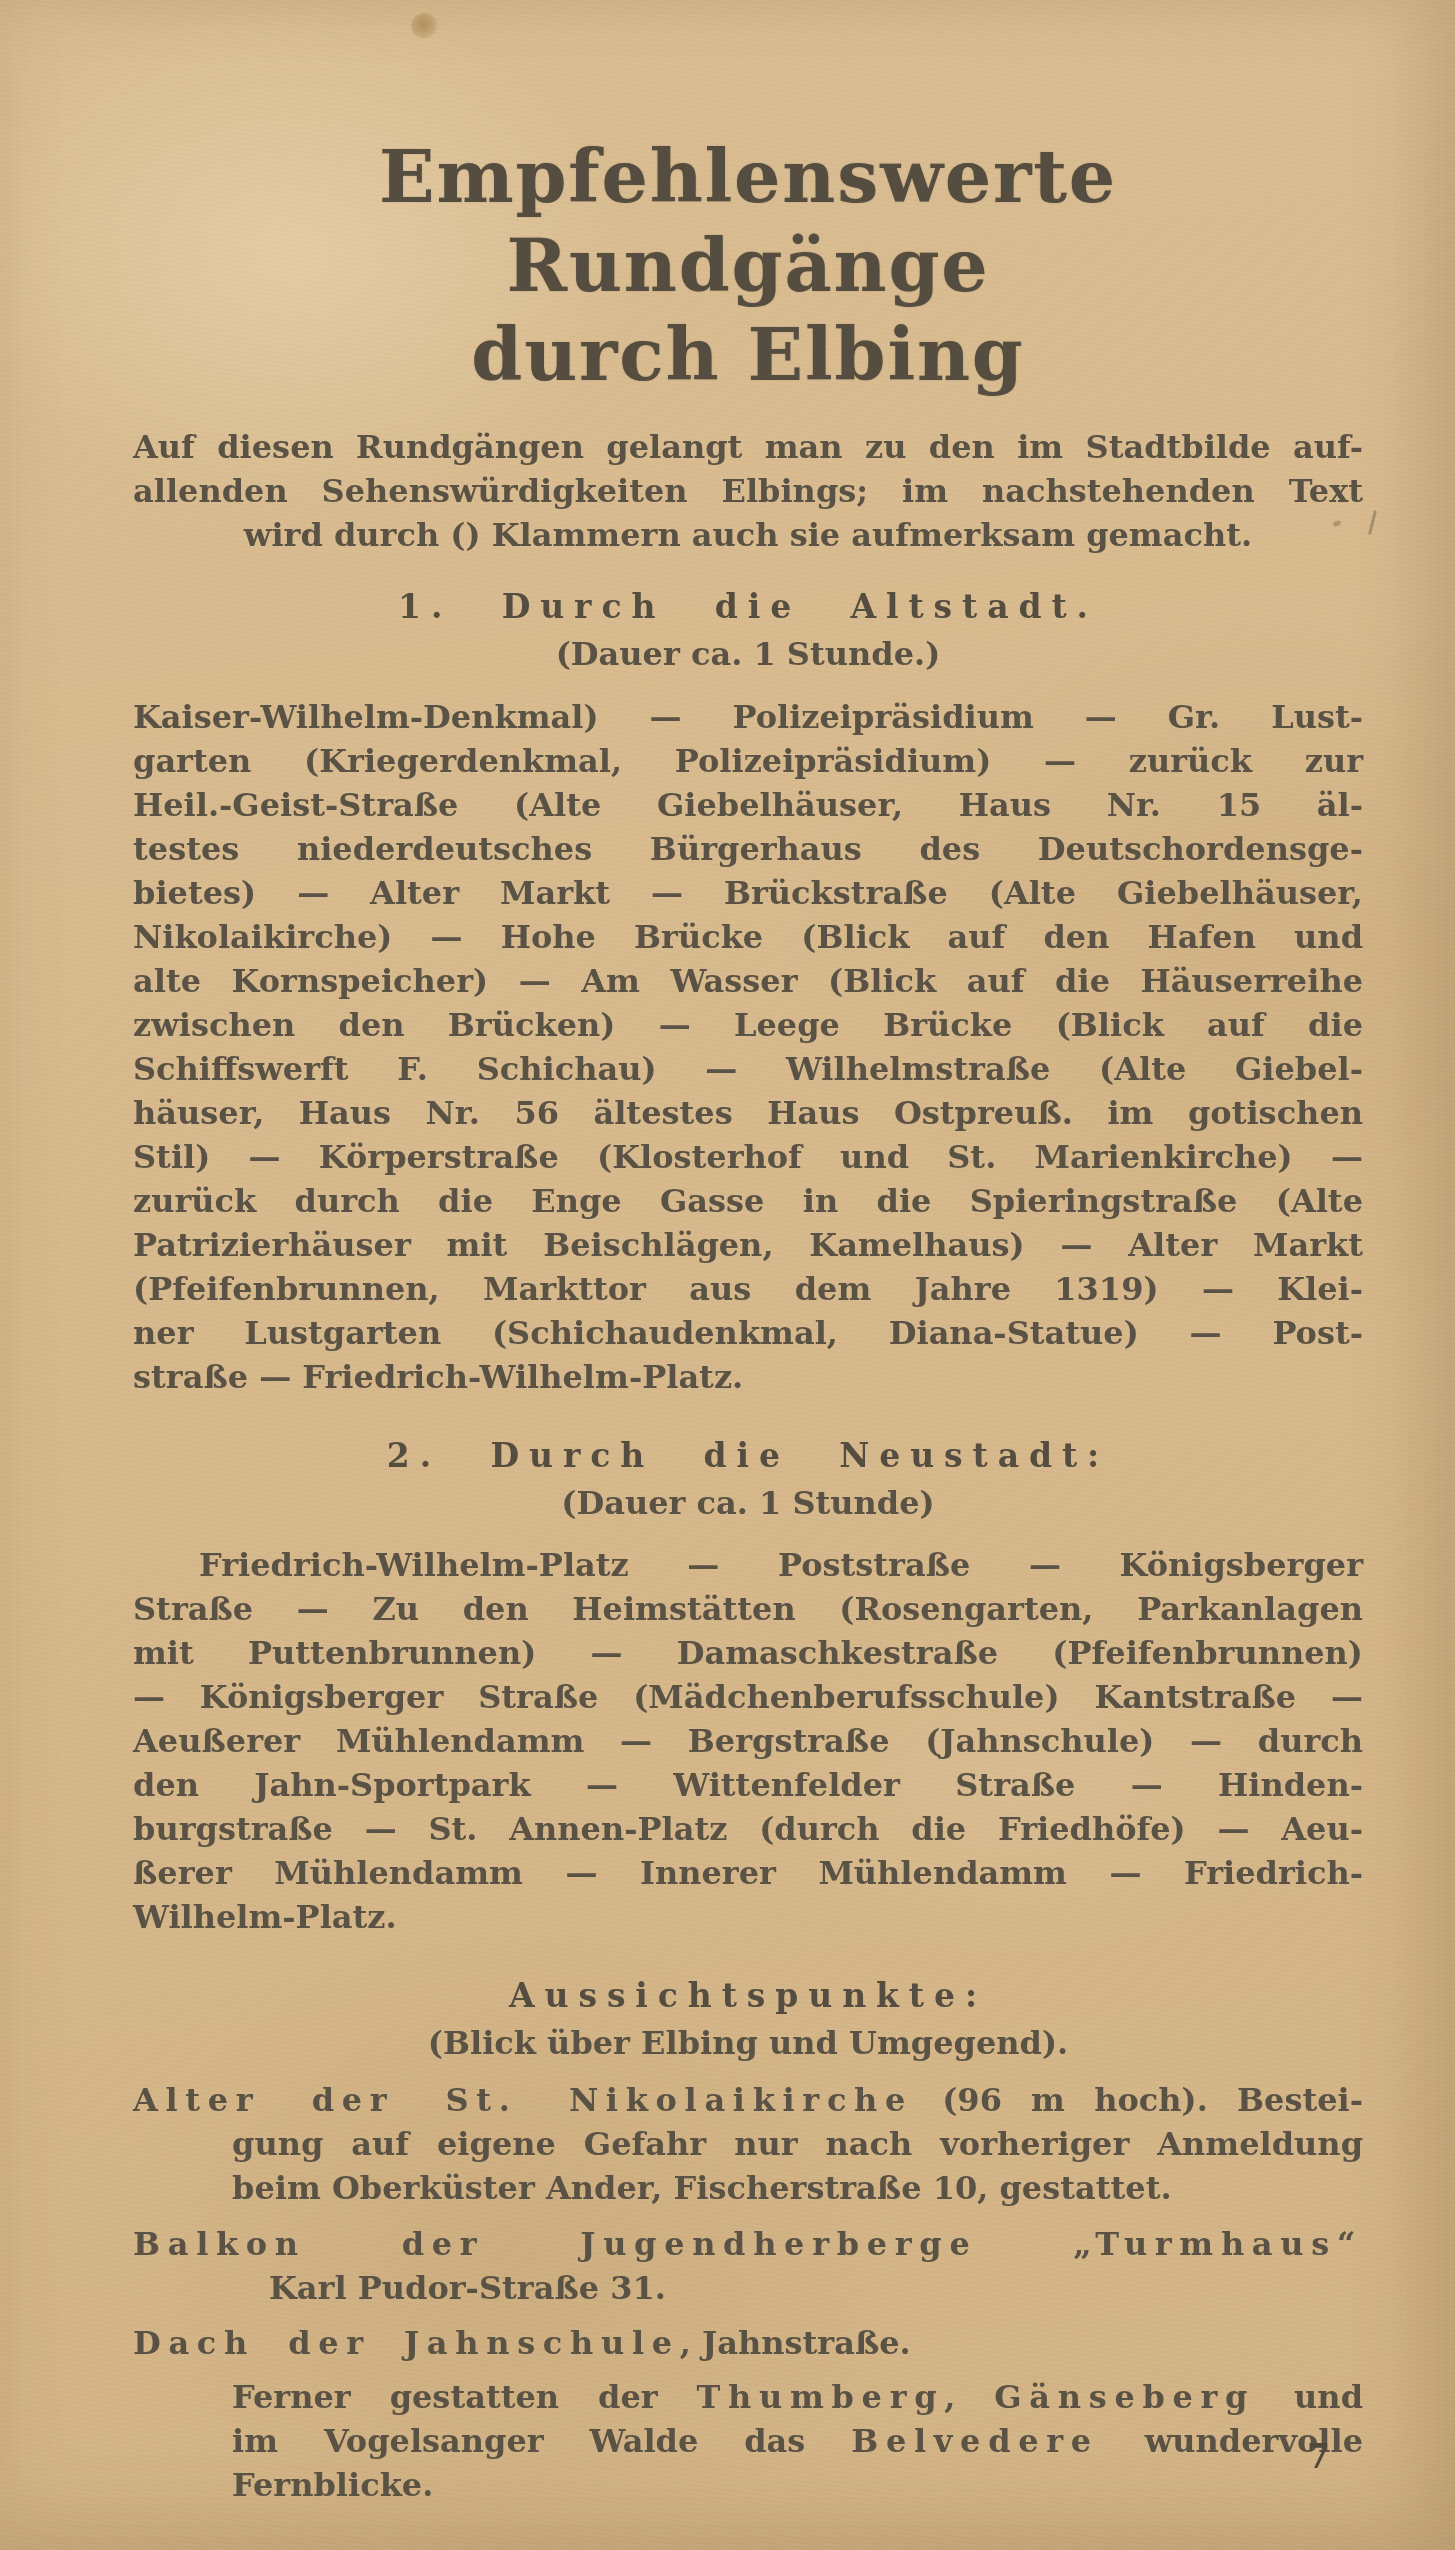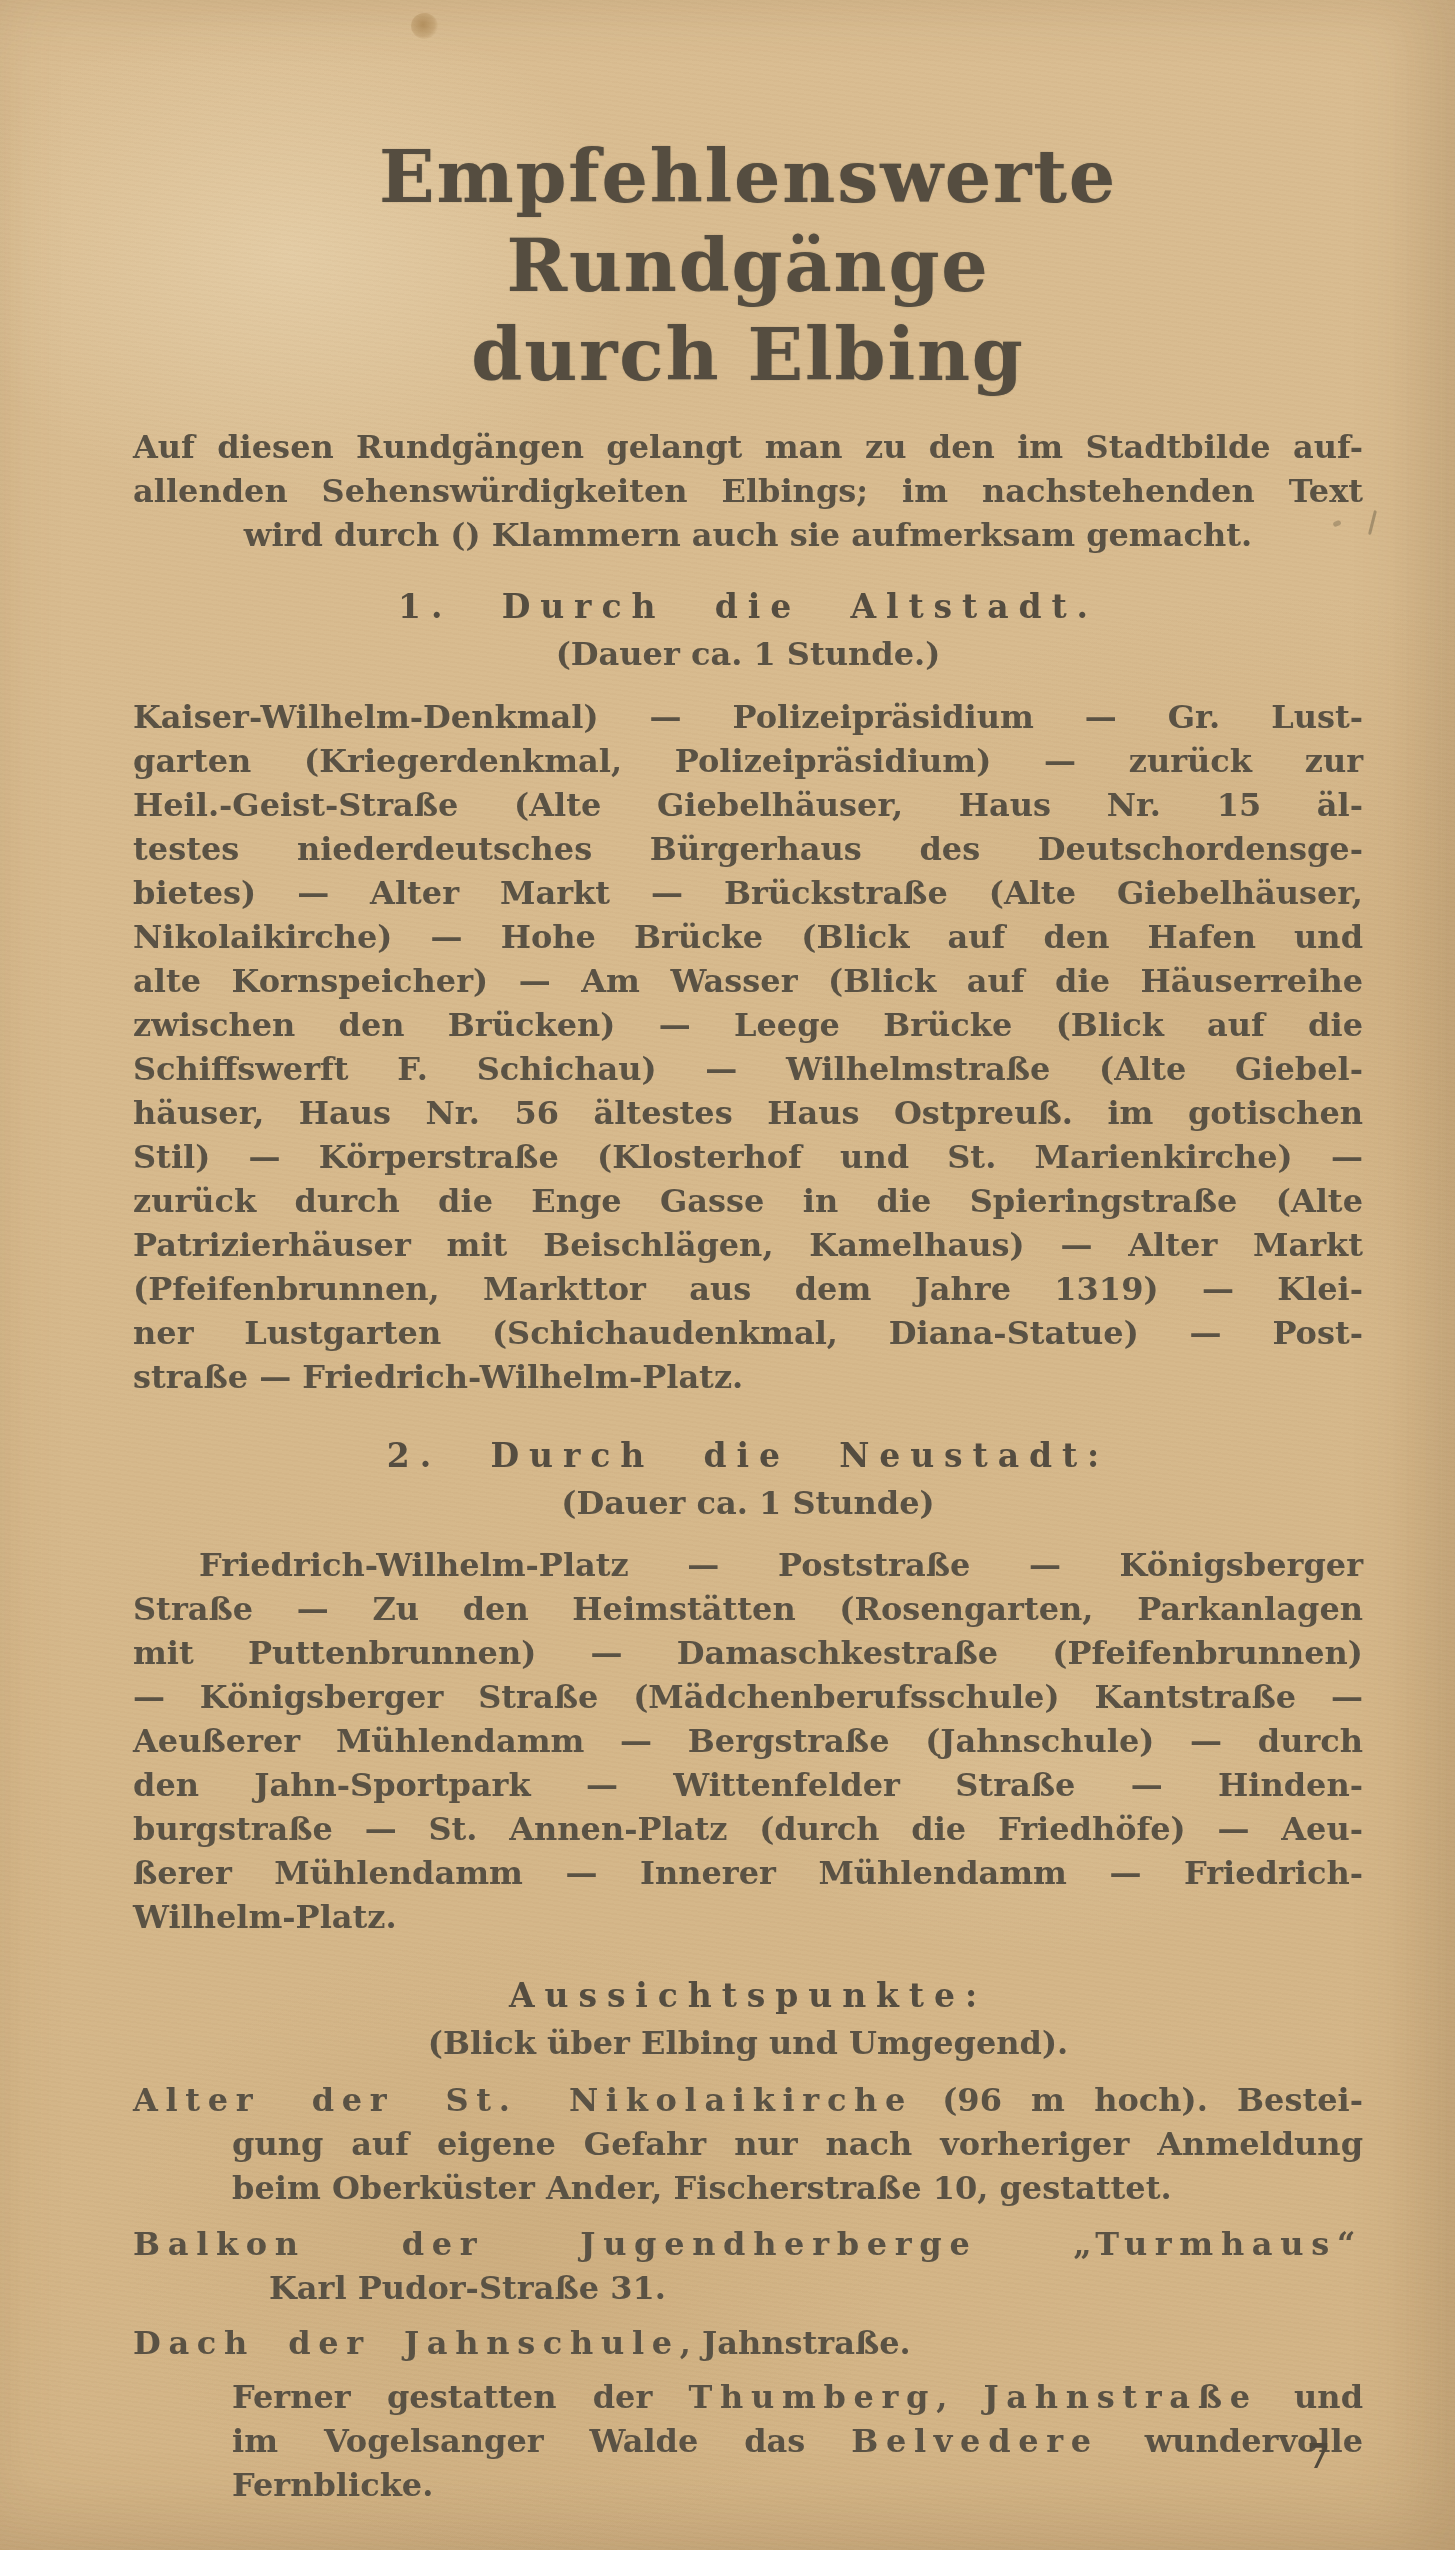--- a/index.html
+++ b/index.html
@@ -109,21 +109,21 @@
       <div class="line cont">beim Oberküster Ander, Fischerstraße 10, gestattet.</div>
     </div>
 
     <div class="mt20">
       <div class="line j"><span class="sp">Balkon der Jugendherberge „Turmhaus“</span></div>
       <div class="line cont2">Karl Pudor-Straße 31.</div>
     </div>
 
     <div class="mt20">
       <div class="line"><span class="sp">Dach der Jahnschule</span><span>, Jahnstraße.</span></div>
-      <div class="line j cont mt16"><span>Ferner gestatten der </span><span class="sp">Thumberg</span><span>, </span><span class="sp">Jahnstraße</span><span> und</span></div>
+      <div class="line j cont mt16"><span>Ferner gestatten der </span><span class="sp">Thumberg</span><span>, </span><span class="sp">Gänseberg</span><span> und</span></div>
       <div class="line j cont"><span>im Vogelsanger Walde das </span><span class="sp">Belvedere</span><span> wundervolle</span></div>
       <div class="line cont">Fernblicke.</div>
     </div>
 
   </div>
 
   <div class="pagenum">7</div>
 </div>
 
 

